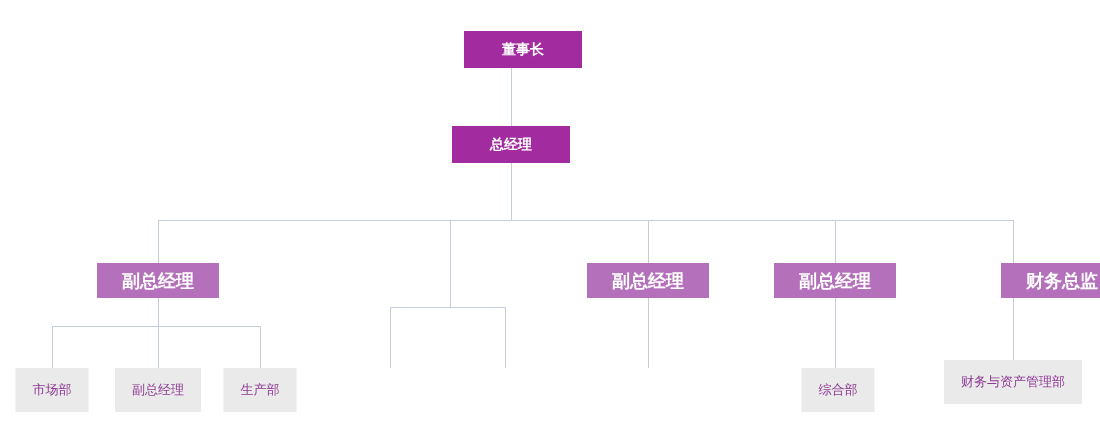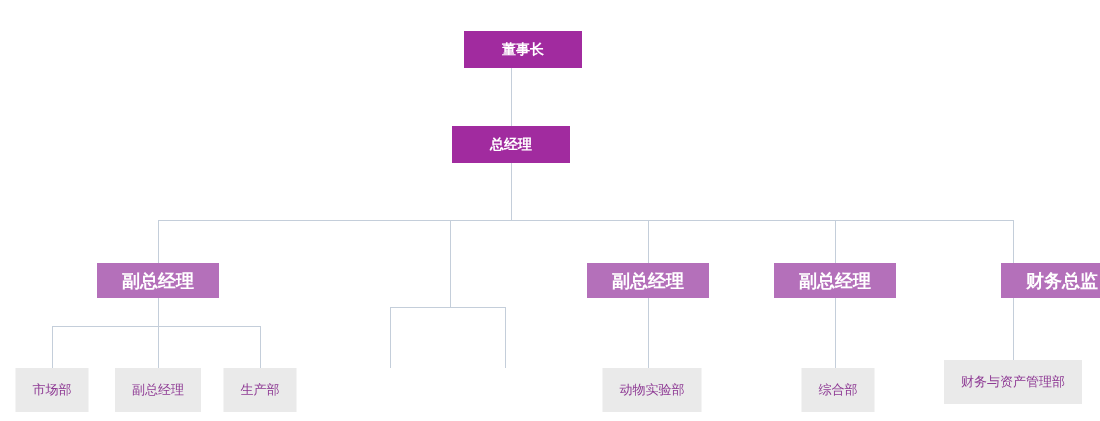--- a/index.html
+++ b/index.html
@@ -104,19 +104,18 @@
   <div class="node l2" style="left:1062px; top:263px">财务总监</div>
 
   <div class="node l3" style="left:52px; top:368px">市场部</div>
 
   <div class="node l3" style="left:158px; top:368px">副总经理</div>
 
   <div class="node l3" style="left:260px; top:368px">生产部</div>
 
 
 
-  <div class="node l3" style="left:652px; top:368px">动物实验部</div>
 
   <div class="node l3" style="left:838px; top:368px">综合部</div>
 
   <div class="node l3" style="left:1013px; top:360px">财务与资产管理部</div>
 
 </div>
 
 </body></html>

